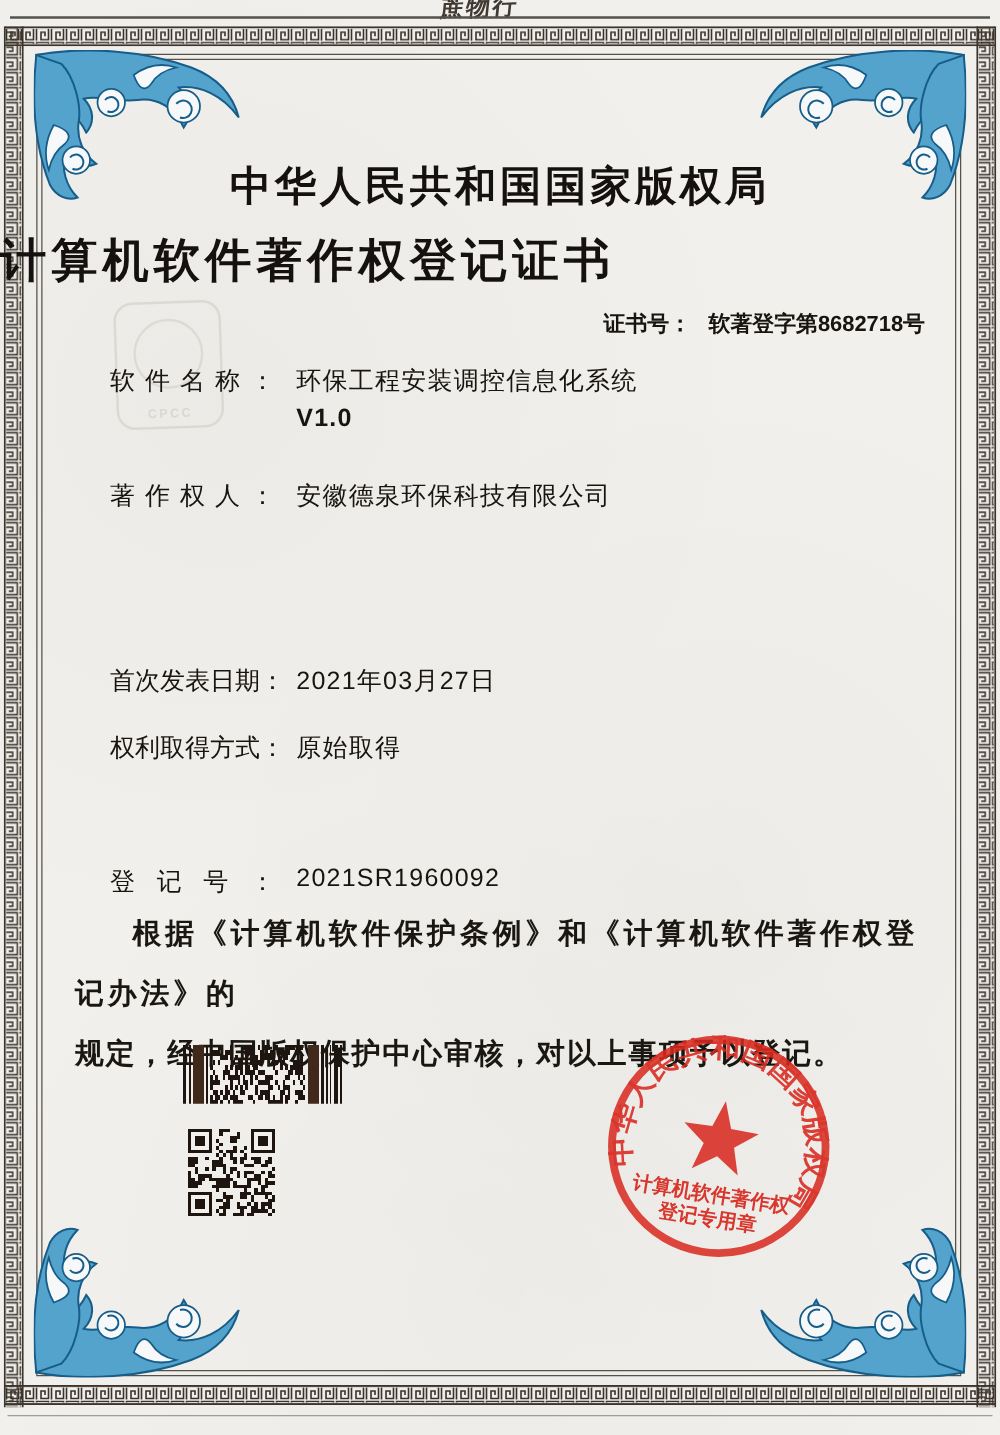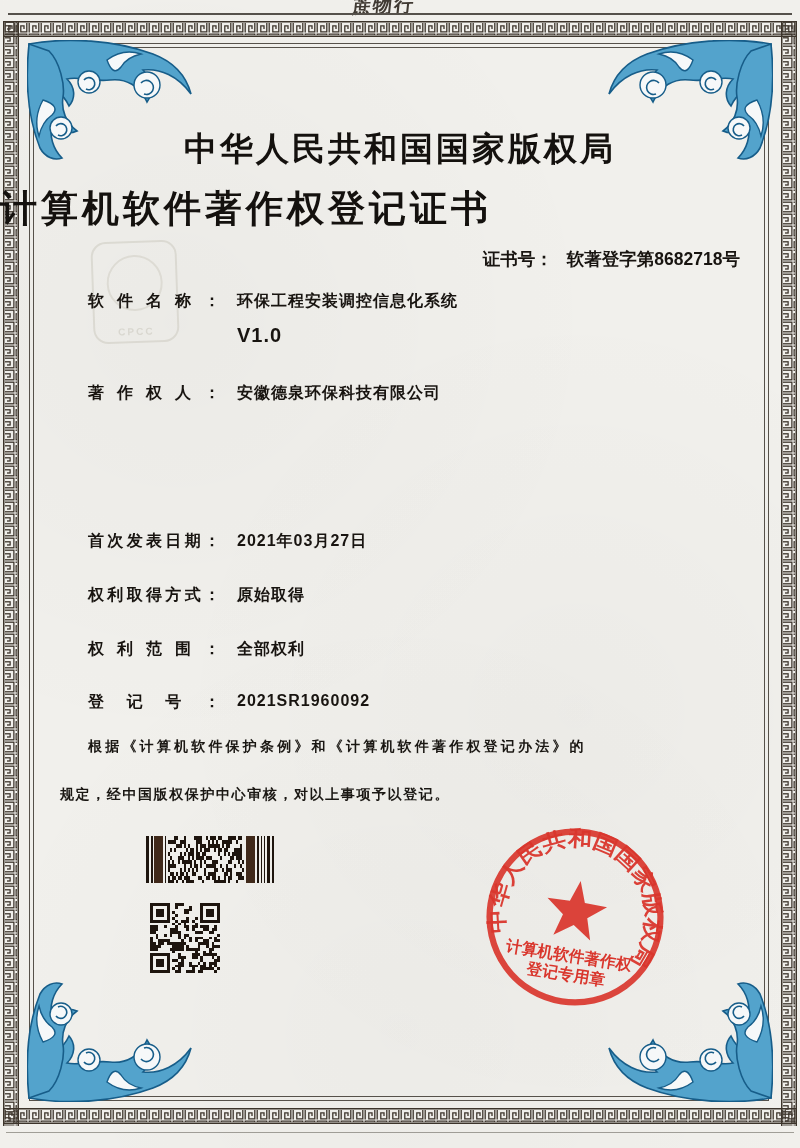--- a/index.html
+++ b/index.html
@@ -51,27 +51,27 @@
   .wm-text{position:absolute;bottom:4px;width:100%;text-align:center;font-size:10px;
            letter-spacing:2px;color:#d6d4cc;font-weight:bold;}
   
   .issuer{position:absolute;top:127px;left:0;right:0;text-align:center;
           font-size:33px;font-weight:800;letter-spacing:3px;color:#14110e;z-index:3;}
   .cert-title{position:absolute;top:184px;left:0;right:0;text-align:left;
           font-size:37px;font-weight:800;letter-spacing:4px;color:#14110e;z-index:3;}
   .certno{position:absolute;top:247px;right:60px;font-size:17.5px;font-weight:700;z-index:3;}
   .certno .val{margin-left:14px;}
   
-  .field{position:absolute;left:88px;font-size:16px;font-weight:700;z-index:3;white-space:nowrap;}
+  .field{position:absolute;left:88px;font-size:20px;font-weight:400;z-index:3;white-space:nowrap;}
   .flabel{display:inline-block;width:132px;text-align:justify;text-align-last:justify;vertical-align:top;}
   .fvalue{display:inline-block;margin-left:17px;letter-spacing:1px;}
   .fvalue2{position:absolute;left:237px;font-size:20px;font-weight:700;letter-spacing:1px;z-index:3;}
   
   .statement{position:absolute;left:60px;top:722px;width:690px;margin:0;
-             font-size:14px;font-weight:600;color:#1a1713;z-index:3;}
+             font-size:23px;font-weight:600;color:#1a1713;z-index:3;}
   .st-line{display:block;line-height:48px;}
   .st-1{text-indent:2em;letter-spacing:3.2px;}
   .st-2{letter-spacing:1.6px;}
   
   .barcode{position:absolute;left:146px;top:836px;width:128px;height:47px;z-index:3;}
   .qr{position:absolute;left:150px;top:903px;width:70px;height:70px;z-index:3;}
   .no-line{position:absolute;left:121px;top:997px;font-size:23px;z-index:4;
            font-family:"Liberation Serif", serif;}
   .no-label{color:#19150f;letter-spacing:1px;}
   .no-value{color:#bf3a28;letter-spacing:1.5px;font-family:"DejaVu Sans Mono", monospace;font-weight:600;margin-left:8px;}
@@ -174,23 +174,20 @@
   <div class="fvalue2" style="top:324px">V1.0</div>
 
   <div class="field" style="top:383px">
     <span class="flabel">著作权人：</span><span class="fvalue">安徽德泉环保科技有限公司</span>
   </div>
   <div class="field" style="top:531px">
     <span class="flabel">首次发表日期：</span><span class="fvalue">2021年03月27日</span>
   </div>
   <div class="field" style="top:585px">
     <span class="flabel">权利取得方式：</span><span class="fvalue">原始取得</span>
-  </div>
-  <div class="field" style="top:639px">
-    <span class="flabel">权利范围：</span><span class="fvalue">全部权利</span>
   </div>
   <div class="field" style="top:692px">
     <span class="flabel">登记号：</span><span class="fvalue">2021SR1960092</span>
   </div>
 
   <p class="statement">
     <span class="st-line st-1">根据《计算机软件保护条例》和《计算机软件著作权登记办法》的</span>
     <span class="st-line st-2">规定，经中国版权保护中心审核，对以上事项予以登记。</span>
   </p>
 

